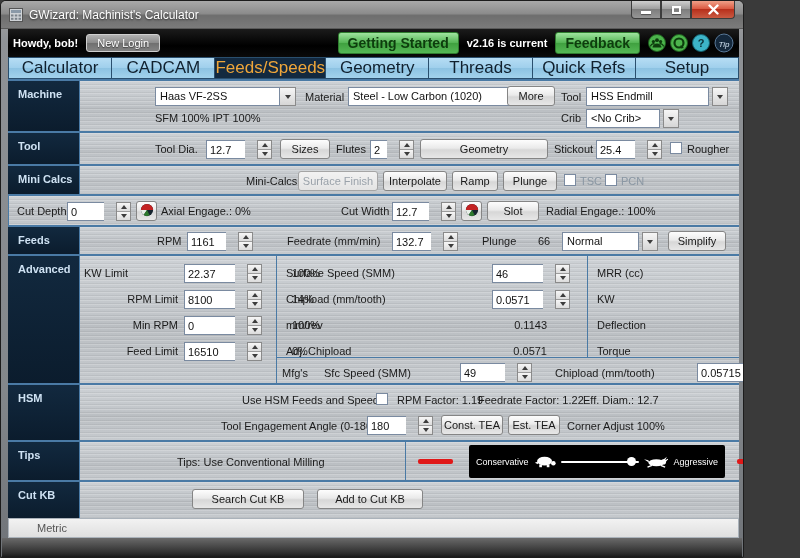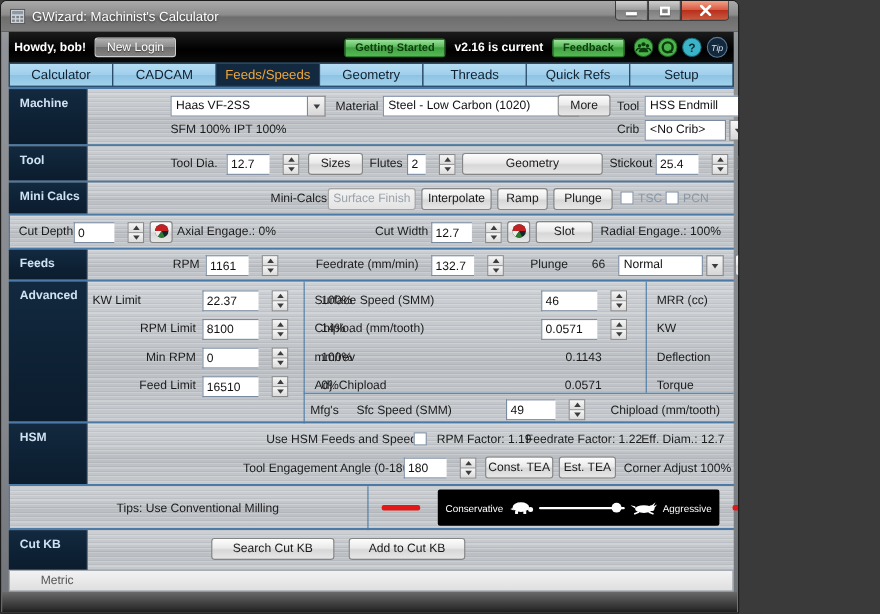--- a/index.html
+++ b/index.html
@@ -1,17 +1,17 @@
 <!DOCTYPE html>
 <html><head>
 <meta charset="utf-8">
 <style>
   * { margin:0; padding:0; box-sizing:border-box; }
   html,body { background:#3a3a3a; font-family:"Liberation Sans", sans-serif; }
-  .window { width:672px; height:558px; display:flex; flex-direction:column;
+  .window { width:744px; height:558px; display:flex; flex-direction:column;
     border:1px solid #1c1c1c; border-radius:6px 6px 2px 2px; overflow:hidden;
     background:linear-gradient(180deg,#a8a8a8,#8f9296 40px,#83878b 70%,#6f7378);
     position:relative; }
   
   .titlebar { height:28px; display:flex; align-items:center; padding:0 8px; gap:6px;
     background:linear-gradient(180deg,#a9a9a9,#8c8c8c 46%,#6e6e6e 54%,#7b7b7b);
     border-bottom:1px solid #5a5a5a; }
   .title-text { color:#fff; font-size:12px; text-shadow:0 1px 2px rgba(0,0,0,.6); }
   .win-btns { position:absolute; top:0; right:8px; display:flex; }
   .wc { height:18px; border:1px solid #3c3c3c; border-top:none; display:flex;
@@ -27,27 +27,27 @@
   .wc-max i { display:block; width:9px; height:8px; border:2px solid #fff;
     box-shadow:0 1px 1px rgba(0,0,0,.4); }
   
   .blackbar { height:28px; margin:0 4px 0 7px; background:linear-gradient(180deg,#1b1b1b,#000 60%,#0a0a0a);
     display:flex; align-items:center; padding:0 5px; gap:8px; }
   .greeting { color:#fff; font-size:11px; font-weight:bold; }
   .btn-login { font-size:11px; color:#fff; padding:2px 10px; border:1px solid #cfcfcf; border-radius:3px;
     background:linear-gradient(180deg,#b2b2b2,#8a8a8a 50%,#6f6f6f 50%,#828282);
     text-shadow:0 1px 1px rgba(0,0,0,.5); }
   .bb-spacer { flex:1; }
-  .btn-green { font-size:10px; font-weight:bold; color:#0d3d0d; padding:2px 9px; border:1px solid #2f7d2f;
+  .btn-green { font-size:14px; font-weight:bold; color:#0d3d0d; padding:2px 9px; border:1px solid #2f7d2f;
     border-radius:3px; background:linear-gradient(180deg,#9fe49f,#53b453 50%,#3fa03f 50%,#55b855); }
   .version { color:#fff; font-size:11px; font-weight:bold; }
   .bb-icons { display:flex; align-items:center; gap:4px; }
   
   .tabbar { height:22px; margin:0 4px 0 7px; display:flex; background:#0c2236; }
-  .tab { flex:1; display:flex; align-items:center; justify-content:center; font-size:12px; color:#10202e;
+  .tab { flex:1; display:flex; align-items:center; justify-content:center; font-size:17px; color:#10202e;
     background:linear-gradient(180deg,#b6ddf4,#9fcfec 50%,#8cc2e2 50%,#a2d2ec);
     border:1px solid #2a4f6e; border-left:none; }
   .tab:first-child { border-left:1px solid #2a4f6e; }
   .tab.active { background:linear-gradient(180deg,#1d3permit,#13293f); background:#13293f; color:#efa63a; }
   
   .main { margin:0 4px 0 7px; border-top:2px solid #4a7aa5; }
   .section { display:flex; border-bottom:2px solid #4a7aa5; }
   .side { width:71px; flex:none; background:linear-gradient(180deg,#12293f,#0b1c2d);
     color:#cfe2f3; font-size:11px; font-weight:bold; padding:7px 4px 0 10px; line-height:13px; }
   .content { flex:1; position:relative; border-left:1px solid #4a7aa5;
@@ -502,20 +502,21 @@
               </b>
             </span>
         </span>
         <button class="btn" style="left:361px; top:30px; width:62px">Const. TEA</button>
         <button class="btn" style="left:428px; top:30px; width:52px">Est. TEA</button>
         <span class="lbl" style="left:487px; top:35px">Corner Adjust 100%</span>
       </div>
     </div>
 
     <div class="section" style="height:40px">
+      <div class="side">Tips</div>
       <div class="content">
         <span class="lbl" style="left:97px; top:14px">Tips:  Use Conventional Milling</span>
         <span class="vline" style="left:325px; top:0; height:40px"></span>
         <span class="redbar" style="left:338px; top:17px; width:35px"></span>
         <div class="sliderbox" style="left:389px; top:3px; width:256px; height:33px">
           <span class="slider-lbl">Conservative</span>
           <svg width="26" height="15" viewBox="0 0 26 15">
             <ellipse cx="12" cy="7" rx="8.5" ry="5" fill="#fff"></ellipse>
             <circle cx="22" cy="9.5" r="2.6" fill="#fff"></circle>
             <path d="M1 9 L4.5 7.5 L4.5 10.5 Z" fill="#fff"></path>

